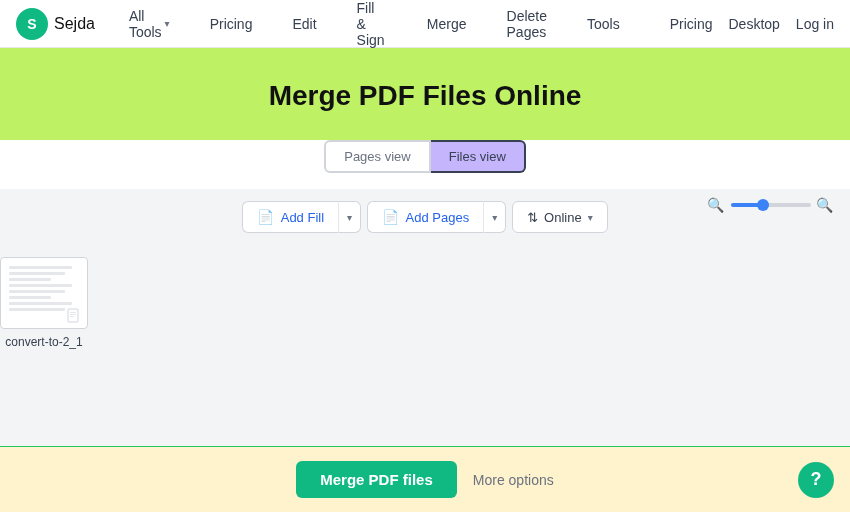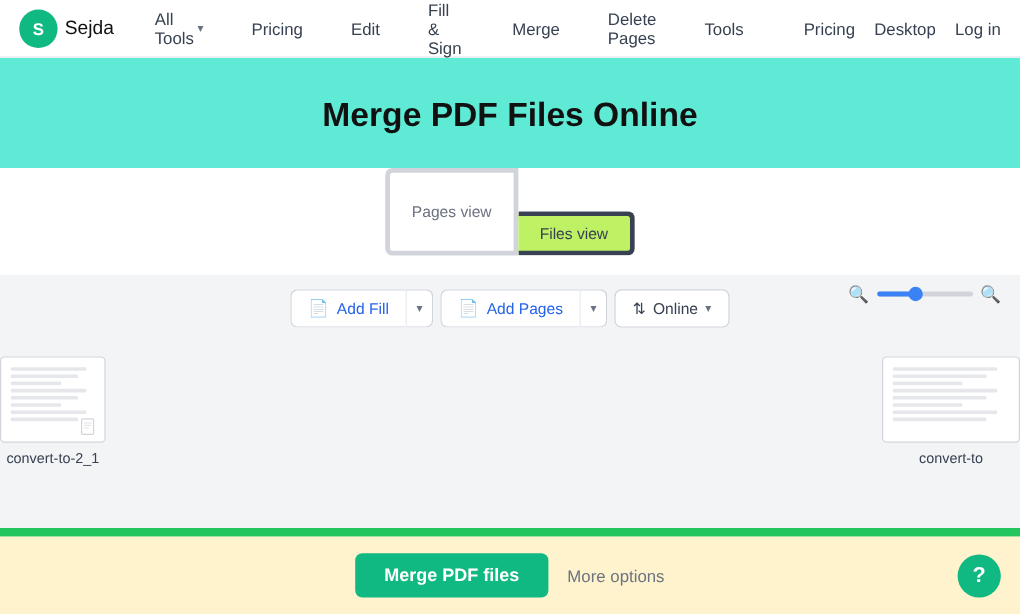--- a/index.html
+++ b/index.html
@@ -24,37 +24,37 @@
       padding: 6px 10px; font-size: 14px; color: #374151;
       cursor: pointer; border-radius: 6px; text-decoration: none;
     }
     .nav-link-arrow { font-size: 10px; color: #6b7280; }
     .nav-right { display: flex; align-items: center; gap: 16px; padding-left: 40px; }
     .nav-right-link { font-size: 14px; color: #374151; cursor: pointer; }
 
     
     .header-section {
       text-align: center; padding: 32px 16px 20px;
-      background: #5eead4;
+      background: #bef264;
     }
     .header-title { font-size: 28px; font-weight: 700; color: #111; margin-bottom: 8px; }
     .header-subtitle { font-size: 15px; color: #6b7280; }
 
     
     .view-toggle {
       display: flex; justify-content: center; gap: 0; margin-bottom: 0;
       padding: 0 0 16px;
     }
     .view-btn {
       padding: 7px 18px; font-size: 13px; cursor: pointer;
-      border: 4px solid #4c1d95; background: #fff; color: #6b7280;
+      border: 2px solid #4c1d95; background: #fff; color: #6b7280;
     }
     .view-btn:first-child { border-radius: 6px 0 0 6px; }
     .view-btn:last-child { border-radius: 0 6px 6px 0; border-left: none; }
-    .view-btn.active { background: #bef264; color: #374151; font-weight: 500; border-color: #374151; z-index: 1; margin-top: 36px; }
+    .view-btn.active { background: #c4b5fd; color: #374151; font-weight: 500; border-color: #374151; z-index: 1; }
     .view-btn:not(.active) { border-color: #d1d5db; }
 
     
     .zoom-bar {
       position: absolute; top: 8px; right: 16px;
       display: flex; align-items: center; gap: 6px;
     }
     .zoom-icon { font-size: 14px; color: #9ca3af; cursor: pointer; }
     .zoom-slider {
       width: 80px; height: 4px; background: #d1d5db; border-radius: 2px;
@@ -130,21 +130,21 @@
       width: 16px; height: 16px;
     }
 
     .file-name { font-size: 12px; color: #374151; }
 
     
     .bottom-bar {
       position: absolute; bottom: 0; left: 0; right: 0;
       background: #fef3cd; padding: 14px 24px;
       display: flex; align-items: center; justify-content: center; gap: 16px;
-      border-top: 7px solid #22c55e;
+      border-top: 1px solid #22c55e;
     }
     .merge-btn {
       background: #10b981; color: #fff; border: none;
       padding: 10px 24px; border-radius: 6px;
       font-size: 15px; font-weight: 600; cursor: pointer;
     }
     .more-options { font-size: 14px; color: #6b7280; cursor: pointer; }
     .help-btn {
       position: absolute; right: 16px;
       width: 36px; height: 36px; background: #10b981; border-radius: 50%;
@@ -256,35 +256,20 @@
           <svg class="thumb-doc-icon" viewBox="0 0 16 16" fill="none">
             <rect x="1" y="1" width="10" height="13" rx="1" fill="#fff" stroke="#d1d5db"></rect>
             <rect x="3" y="4" width="6" height="1" fill="#e5e7eb"></rect>
             <rect x="3" y="6" width="6" height="1" fill="#e5e7eb"></rect>
             <rect x="3" y="8" width="4" height="1" fill="#e5e7eb"></rect>
           </svg>
         </div>
         <span class="file-name">convert-to-2_1</span>
       </div>
 
-      <div class="file-thumb">
-        <div class="file-thumb-img" style="width:115px;height:72px;">
-          <div class="thumb-inner">
-            <div class="thumb-line thumb-line-long"></div>
-            <div class="thumb-line thumb-line-med"></div>
-            <div class="thumb-line thumb-line-short"></div>
-            <div class="thumb-line thumb-line-long"></div>
-            <div class="thumb-line thumb-line-med"></div>
-            <div class="thumb-line thumb-line-short"></div>
-            <div class="thumb-line thumb-line-long"></div>
-            <div class="thumb-line thumb-line-med"></div>
-          </div>
-        </div>
-        <span class="file-name">convert-to</span>
-      </div>
     </div>
 
     <div class="bottom-bar">
       <button class="merge-btn">Merge PDF files</button>
       <span class="more-options">More options</span>
       <div class="help-btn">?</div>
     </div>
 
   </div>
 </div>

